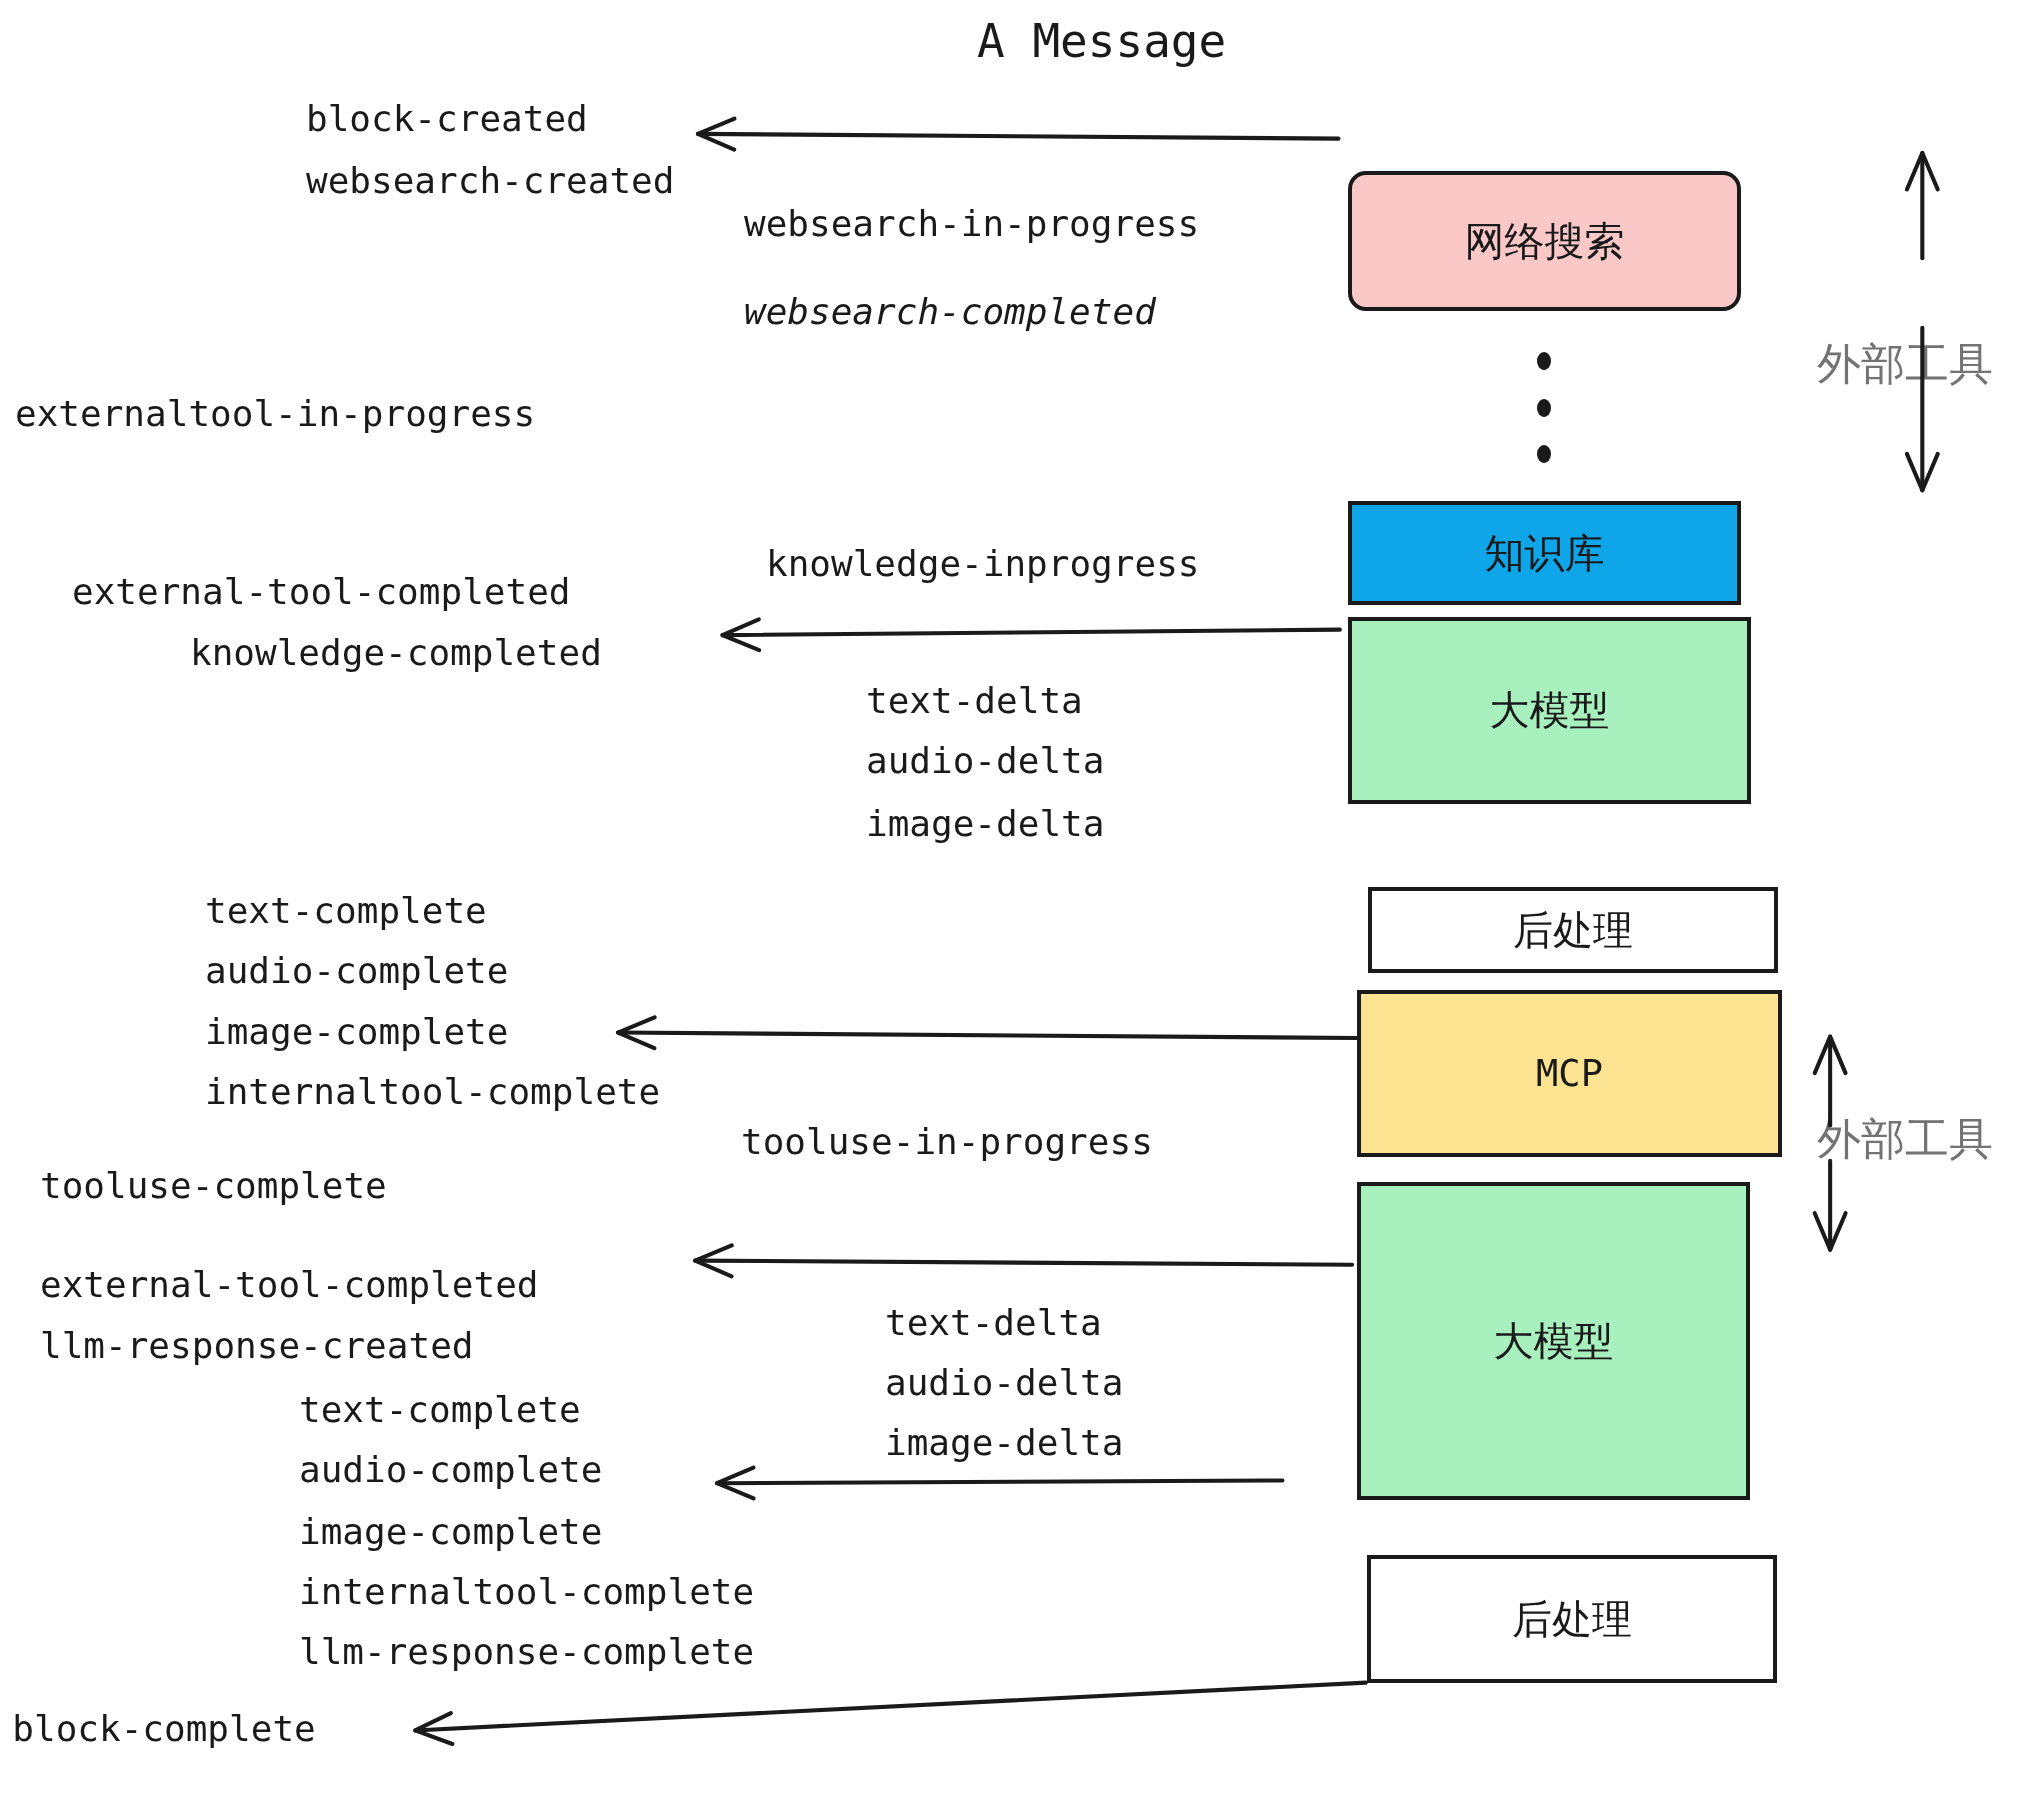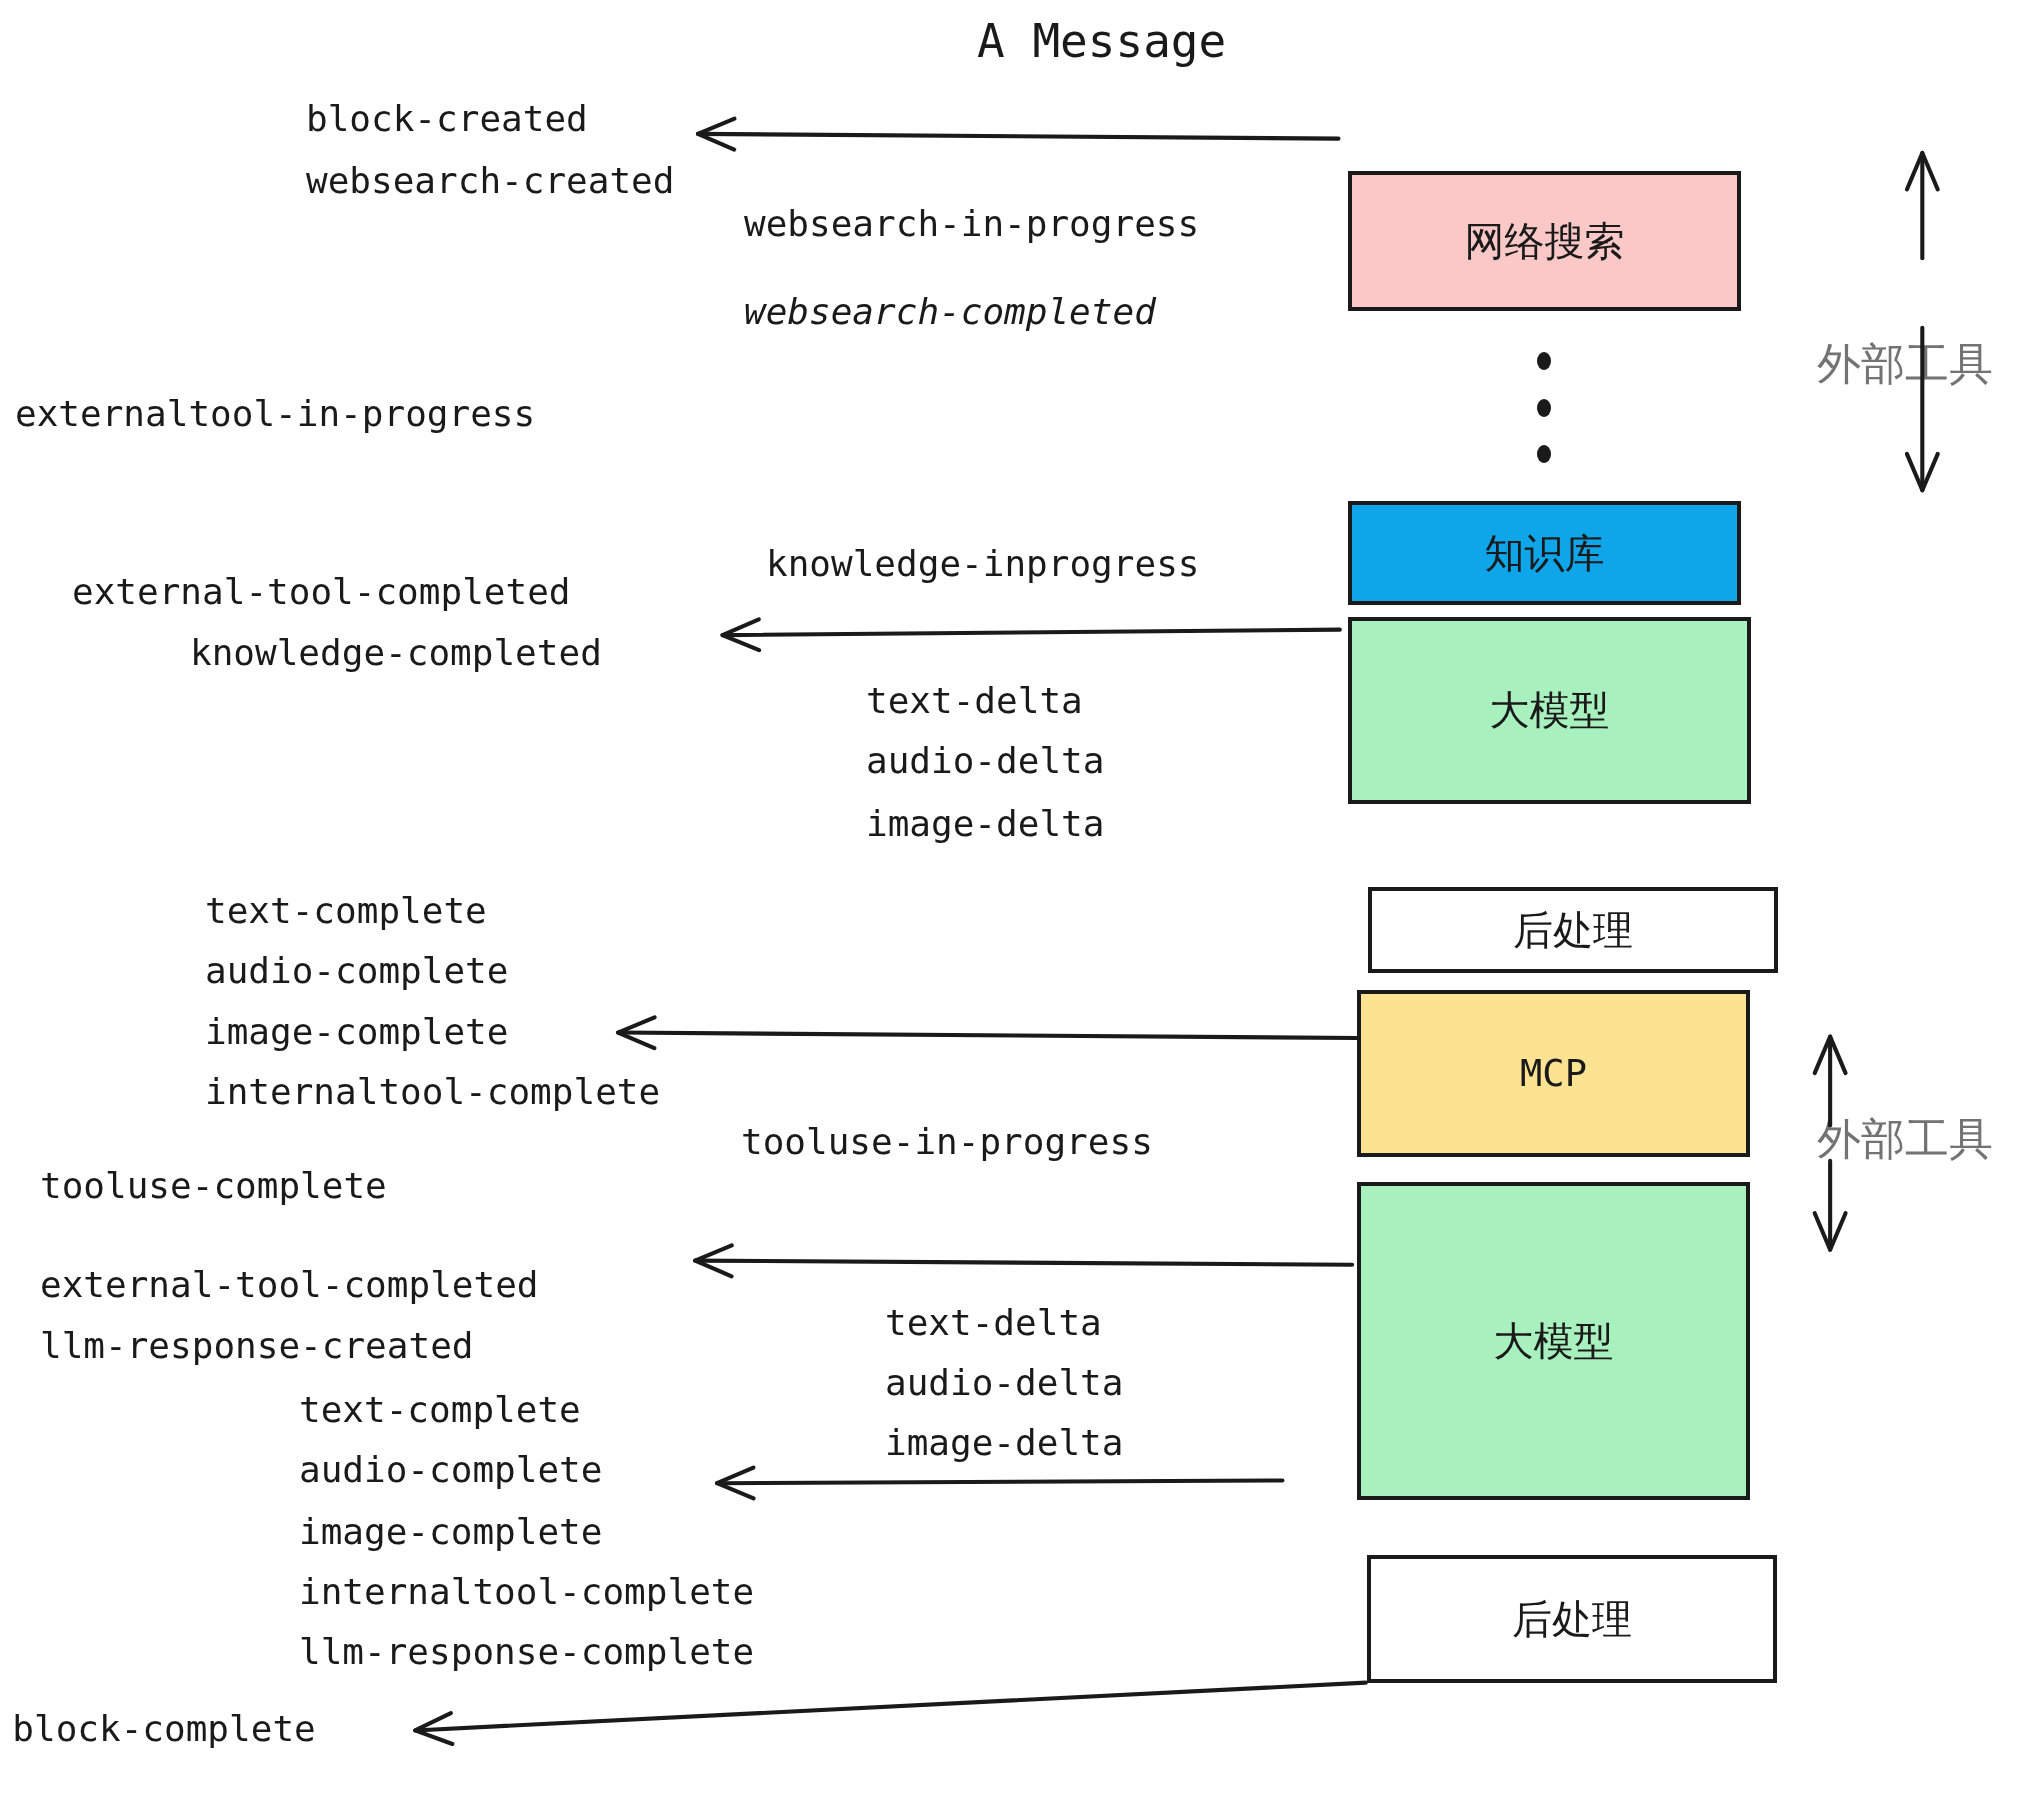--- a/index.html
+++ b/index.html
@@ -64,25 +64,25 @@
   }
 </style>
 </head>
 <body>
 
 <div id="stage">
 
   <div class="title" id="diagram-title" style="left:977px;top:13.7px;">A Message</div>
 
   <div id="boxes-layer">
-      <div class="box" style="left: 1348px; top: 171px; width: 393px; height: 140px; background: rgb(251, 200, 200);">网络搜索</div>
+      <div class="box" style="left: 1348px; top: 171px; width: 393px; height: 140px; background: rgb(251, 200, 200); border-radius: 18px;">网络搜索</div>
       <div class="box" style="left: 1348px; top: 501px; width: 393px; height: 104px; background: #0ea5e9;">知识库</div>
       <div class="box" style="left: 1348px; top: 617px; width: 403px; height: 187px; background: rgb(168, 240, 190);">大模型</div>
       <div class="box" style="left: 1368px; top: 887px; width: 410px; height: 86px; background: rgb(255, 255, 255);">后处理</div>
-      <div class="box mcp" style="left: 1357px; top: 990px; width: 393px; height: 167px; background: rgb(251, 227, 145);">MCP</div>
+      <div class="box mcp" style="left: 1357px; top: 990px; width: 425px; height: 167px; background: rgb(251, 227, 145);">MCP</div>
       <div class="box" style="left: 1357px; top: 1182px; width: 393px; height: 318px; background: rgb(168, 240, 190);">大模型</div>
       <div class="box" style="left: 1367px; top: 1555px; width: 410px; height: 128px; background: rgb(255, 255, 255);">后处理</div>
     </div>
   <div id="dots-layer">
       <div class="dot" style="left: 1537px; top: 352px;"></div>
       <div class="dot" style="left: 1537px; top: 399px;"></div>
       <div class="dot" style="left: 1537px; top: 445px;"></div>
     </div>
   <div id="events-layer">
       <div class="lbl" style="left: 306px; top: 101px;">block-created</div>

